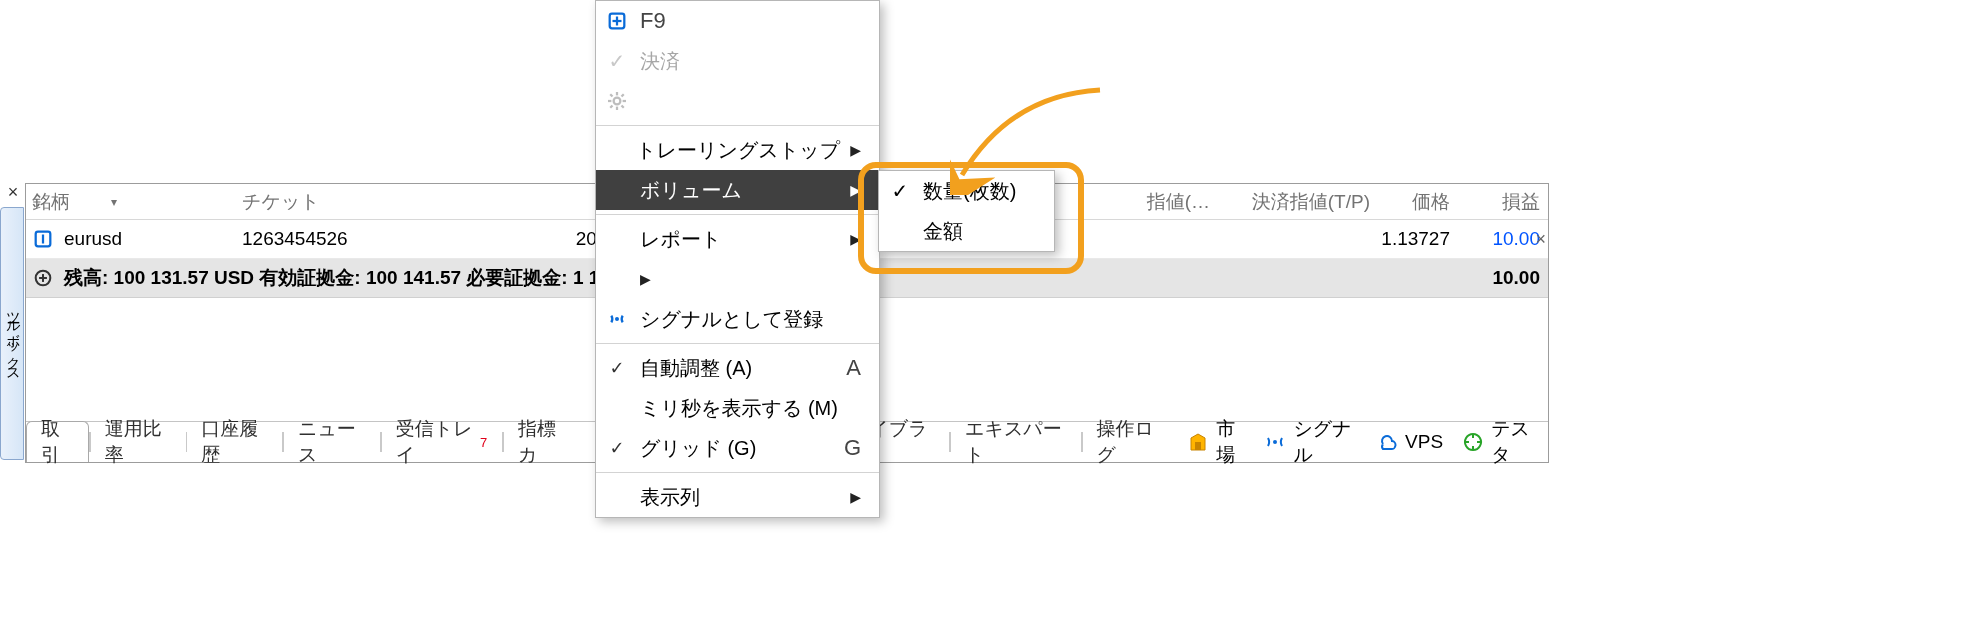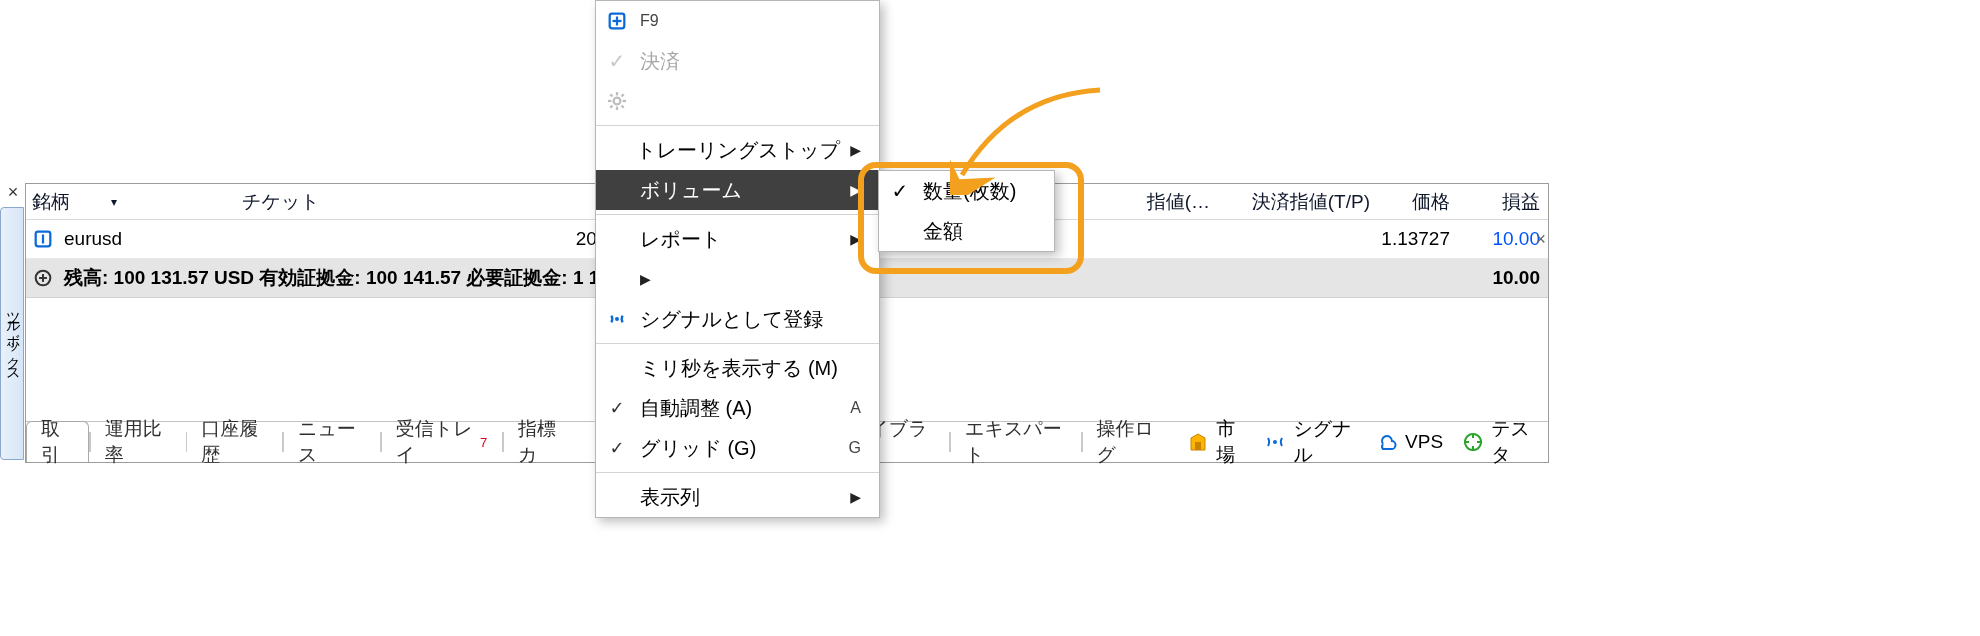--- a/index.html
+++ b/index.html
@@ -84,21 +84,21 @@
     height: 100%;
     display: flex;
     align-items: center;
     white-space: nowrap;
     overflow: hidden;
     padding: 0 6px;
     box-sizing: border-box;
   }
   .hdr {
     font-size: 19px;
-    color: #0f172a;
+    color: #737373;
     gap: 27px;
   }
   .sort-caret {
     margin-left: 14px;
     font-size: 12px;
   }
   .col-symbol { left: 0;    width: 210px; }
   .col-ticket { left: 210px; width: 210px; }
   .col-time   { left: 420px; width: 310px; justify-content:flex-end; }
   .col-sl     { left: 1050px; width: 140px; justify-content:flex-end; }
@@ -147,21 +147,21 @@
     background:#ffffff; border:1px solid #b6b6b6;
     box-shadow:4px 4px 10px rgba(0,0,0,0.25);
     font-size:20px;
   }
   .menu .mi {
     display:flex; align-items:center; height:40px; padding:0 18px 0 8px;
     gap:10px; cursor:pointer; position:relative;
   }
   .menu .mi .mic { width:26px; display:flex; justify-content:center; color:#7f7f7f; }
   .menu .mi .mt { flex:1; white-space:nowrap; }
-  .menu .mi .sc { color:#444; font-size:16px; }
+  .menu .mi .sc { color:#444; font-size:22px; }
   .menu .mi .arrow { color:#222; font-size:14px; }
   .menu .mi.disabled { color:#a7a7a7; }
   .menu .mi.disabled .mic { color:#c8c8c8; }
   .menu hr { border:none; border-top:1px solid #d3d3d3; margin:4px 0; }
   .menu .mi.sel { background:#404040; color:#ffffff; }
   .menu .mi.sel .arrow { color:#ffffff; }
   .menu .mi .chk::before { content:"✓"; font-size:18px; color:#333; }
 
   
   .submenu {
@@ -208,20 +208,21 @@
     <div class="row">
       <div class="cell col-symbol">
         <span class="row-icon">
           <svg viewBox="0 0 16 16" width="18" height="18">
               <rect x="1.5" y="1.5" width="13" height="13" rx="2" fill="none" stroke="#0a6bd8" stroke-width="2"></rect>
               <rect x="7" y="4" width="2" height="8" fill="#0a6bd8"></rect>
             </svg>
         </span>
         <span>eurusd</span>
       </div>
+      <div class="cell col-ticket">1263454526</div>
       <div class="cell col-time">2022.02.18 10:02:03</div>
       <div class="cell col-price">1.13727</div>
       <div class="cell col-pl blue-link">10.00</div>
       <span class="xbtn">×</span>
     </div>
 
     <div class="row row-summary">
       <div class="cell col-symbol" style="width:900px;">
         <span class="row-icon">
           <svg viewBox="0 0 16 16" width="18" height="18">
@@ -361,27 +362,27 @@
       <svg viewBox="0 0 16 16" width="18" height="18">
           <path d="M3 5 a6 6 0 0 1 0 6" stroke="#0a6bd8" stroke-width="2" fill="none"></path>
           <path d="M13 5 a6 6 0 0 0 0 6" stroke="#0a6bd8" stroke-width="2" fill="none"></path>
           <circle cx="8" cy="8" r="1.8" fill="#0a6bd8"></circle>
         </svg>
     </span>
     <span class="mt">シグナルとして登録</span>
   </div>
   <hr>
   <div class="mi">
-    <span class="mic"></span>
-    <span class="mt">ミリ秒を表示する (M)</span>
-  </div>
-  <div class="mi">
     <span class="mic chk"></span>
     <span class="mt">自動調整 (A)</span>
     <span class="sc">A</span>
+  </div>
+  <div class="mi">
+    <span class="mic"></span>
+    <span class="mt">ミリ秒を表示する (M)</span>
   </div>
   <div class="mi">
     <span class="mic chk"></span>
     <span class="mt">グリッド (G)</span>
     <span class="sc">G</span>
   </div>
   <hr>
   <div class="mi">
     <span class="mic"></span>
     <span class="mt">表示列</span>

